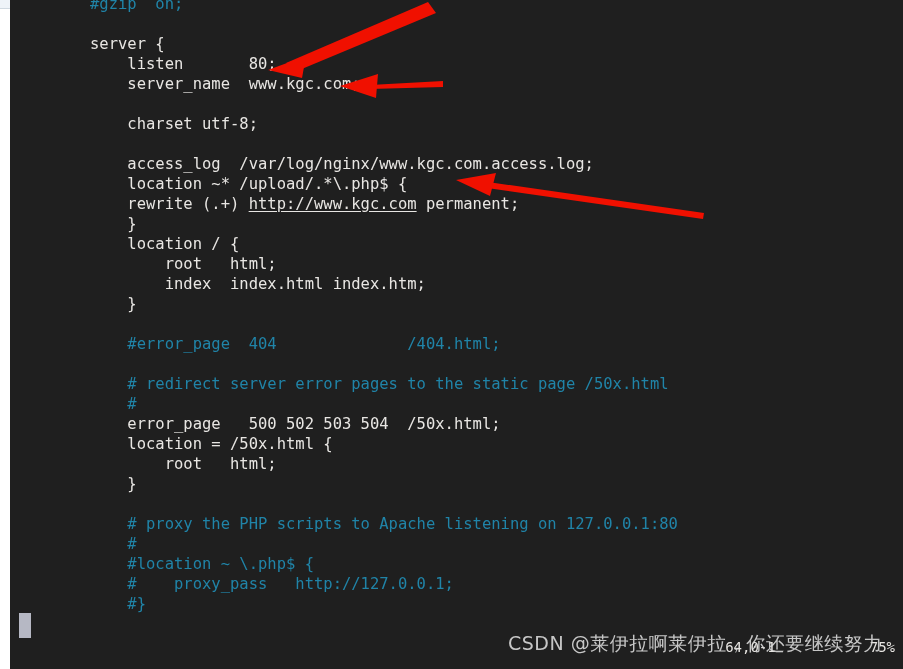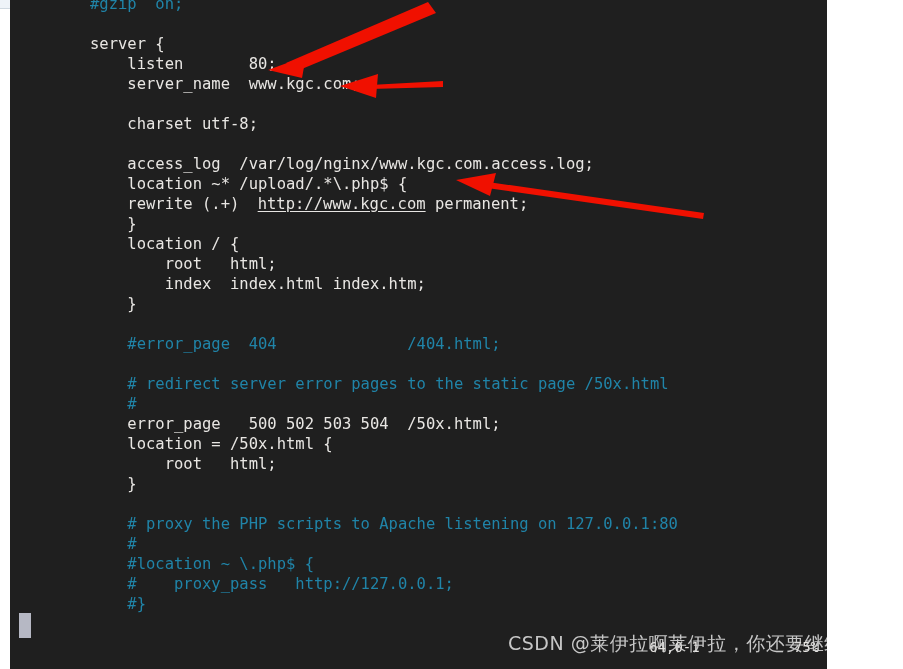--- a/index.html
+++ b/index.html
@@ -5,21 +5,21 @@
   html, body {
     margin: 0;
     padding: 0;
     background: #ffffff;
   }
   body {
     font-family: "DejaVu Sans Mono", monospace;
   }
   .screen {
     position: relative;
-    width: 827px;
+    width: 903px;
     height: 669px;
     overflow: hidden;
     background: #a21caf;
   }
   
   .left-strip {
     position: absolute;
     left: 0;
     top: 0;
     width: 10px;
@@ -54,21 +54,21 @@
     font-family: "DejaVu Sans Mono", monospace;
     font-size: 15.5px;
     line-height: 20px;
     white-space: pre;
     color: #e8e6e3;
     letter-spacing: 0px;
     z-index: 2;
   }
   .code .line { height: 20px; }
   .cmt { color: #2084a8; }
-  .lnk { text-decoration: underline; text-underline-offset: 2px; margin-left: 9px; }
+  .lnk { text-decoration: underline; text-underline-offset: 2px; }
 
   
   .cursor-block {
     position: absolute;
     left: 9px;
     top: 613px;
     width: 12px;
     height: 25px;
     background: #b6b8c4;
     z-index: 3;

